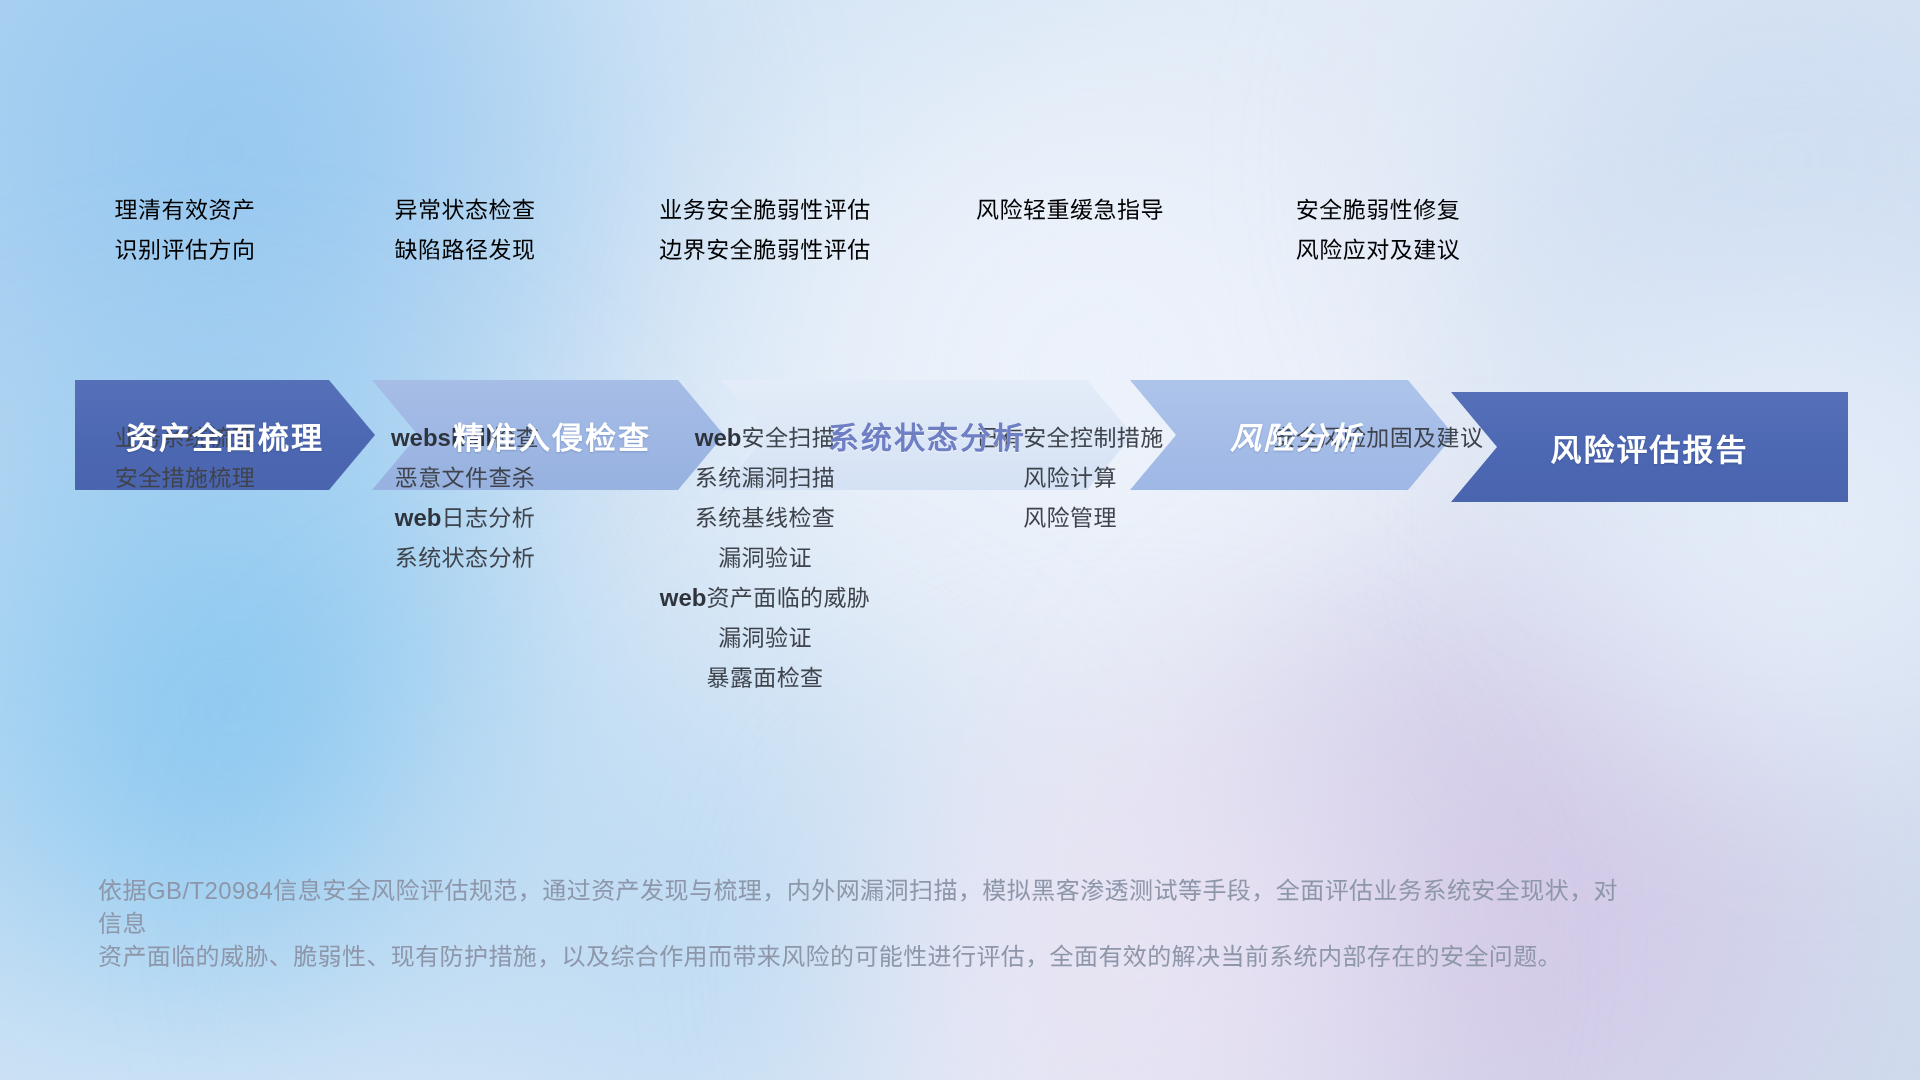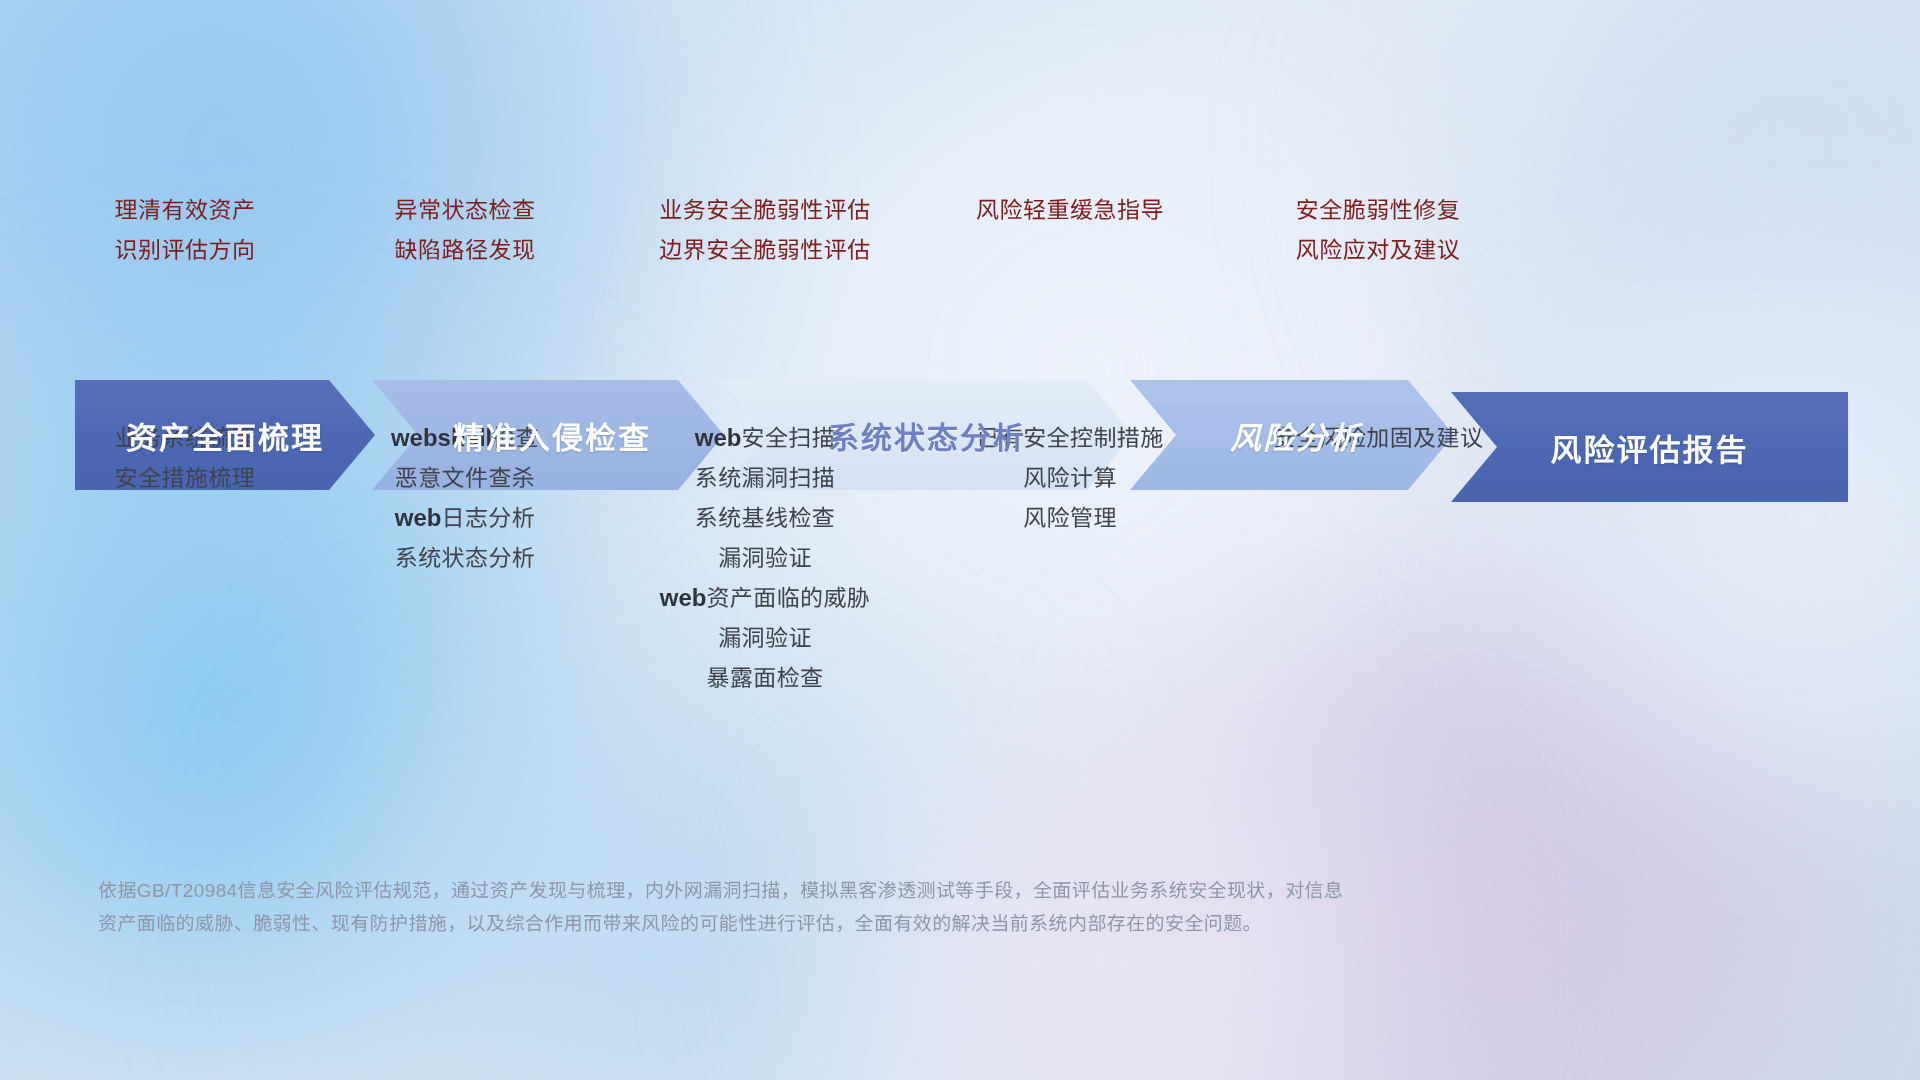--- a/index.html
+++ b/index.html
@@ -44,21 +44,21 @@
   
   .c1{width:370px;}   
   .c2{width:190px;}   
   .c3{width:410px;}   
   .c4{width:200px;}   
   .c5{width:416px;}   
 
   
   #top-labels{top:190px;}
   .top-item{
-    font-size:23px;color:#7f1d1d;letter-spacing:.5px;line-height:40px;
+    font-size:23px;color:#000000;letter-spacing:.5px;line-height:40px;
     white-space:nowrap;
   }
 
   
   #band{position:absolute;left:72px;top:368px;width:1776px;height:99px;}
   .chev{
     position:absolute;top:12px;height:110px;
     display:flex;align-items:center;justify-content:center;
     box-sizing:border-box;
   }
@@ -95,21 +95,21 @@
   
   #bottom-lists{top:418px;align-items:flex-start;}
   .list-item{
     font-size:23px;color:#3f444c;line-height:40px;white-space:nowrap;letter-spacing:.4px;
   }
   .list-item .lat{font-weight:bold;font-size:24px;color:#2f343c;letter-spacing:0;}
 
   
   #footer{
     position:absolute;left:98px;top:874px;width:1520px;
-    font-size:19px;line-height:33px;color:#8e97aa;letter-spacing:.4px;
+    font-size:24px;line-height:33px;color:#8e97aa;letter-spacing:.4px;
     text-align:justify;
   }
   #footer p{margin:0;}
 </style>
 </head>
 <body>
 
 <div id="bg">
   <div class="b-base"></div>
   <div class="blob b1"></div>

